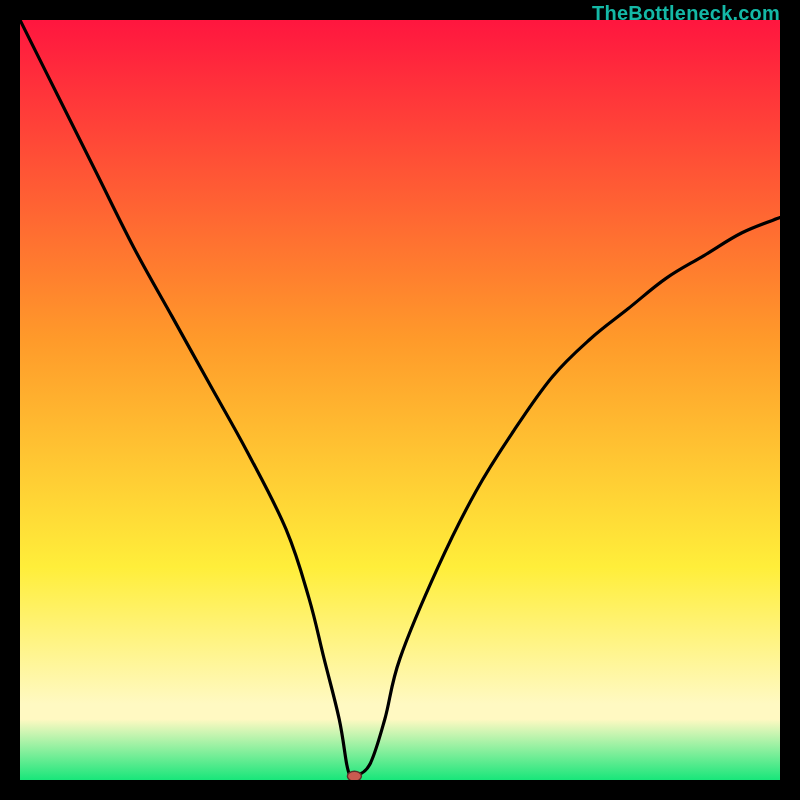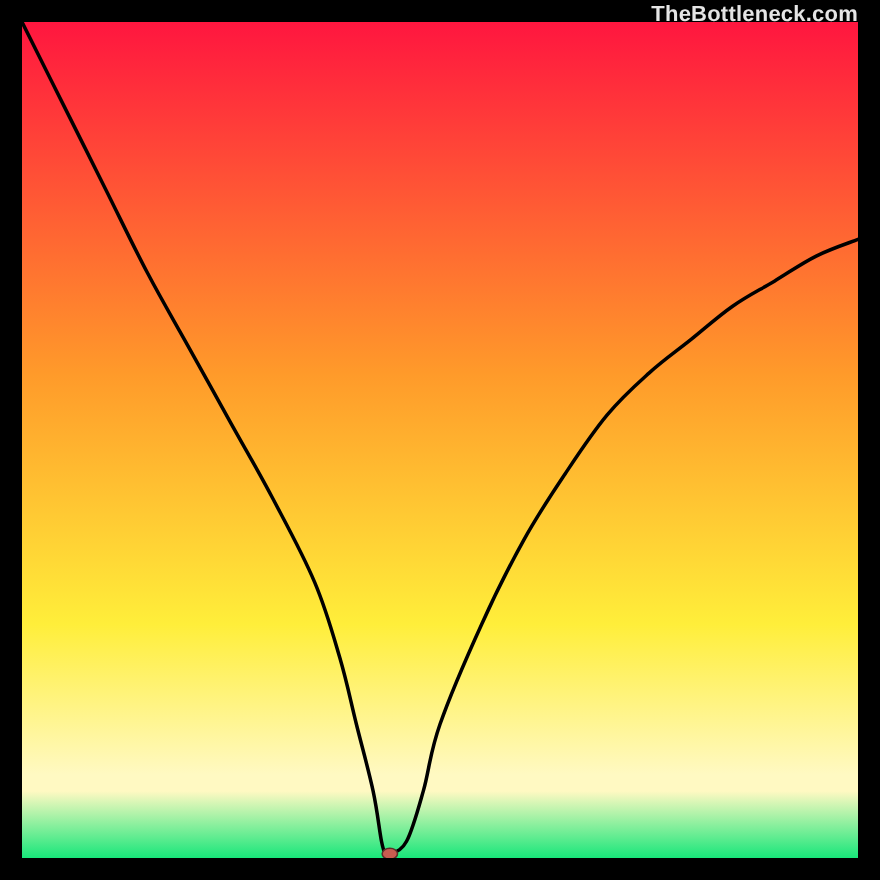--- a/index.html
+++ b/index.html
@@ -23,21 +23,21 @@
     width: 760px;
     height: 760px;
   }
   .watermark {
     position: absolute;
     top: 2px;
     right: 20px;
     font-family: Arial, Helvetica, sans-serif;
     font-size: 20px;
     font-weight: 600;
-    color: #e5e5e5;
+    color: #14b8a6;
     letter-spacing: 0.2px;
   }
   svg { display: block; }
 </style>
 </head>
 <body>
 <div class="frame">
 
   <div class="watermark">TheBottleneck.com</div>
 

